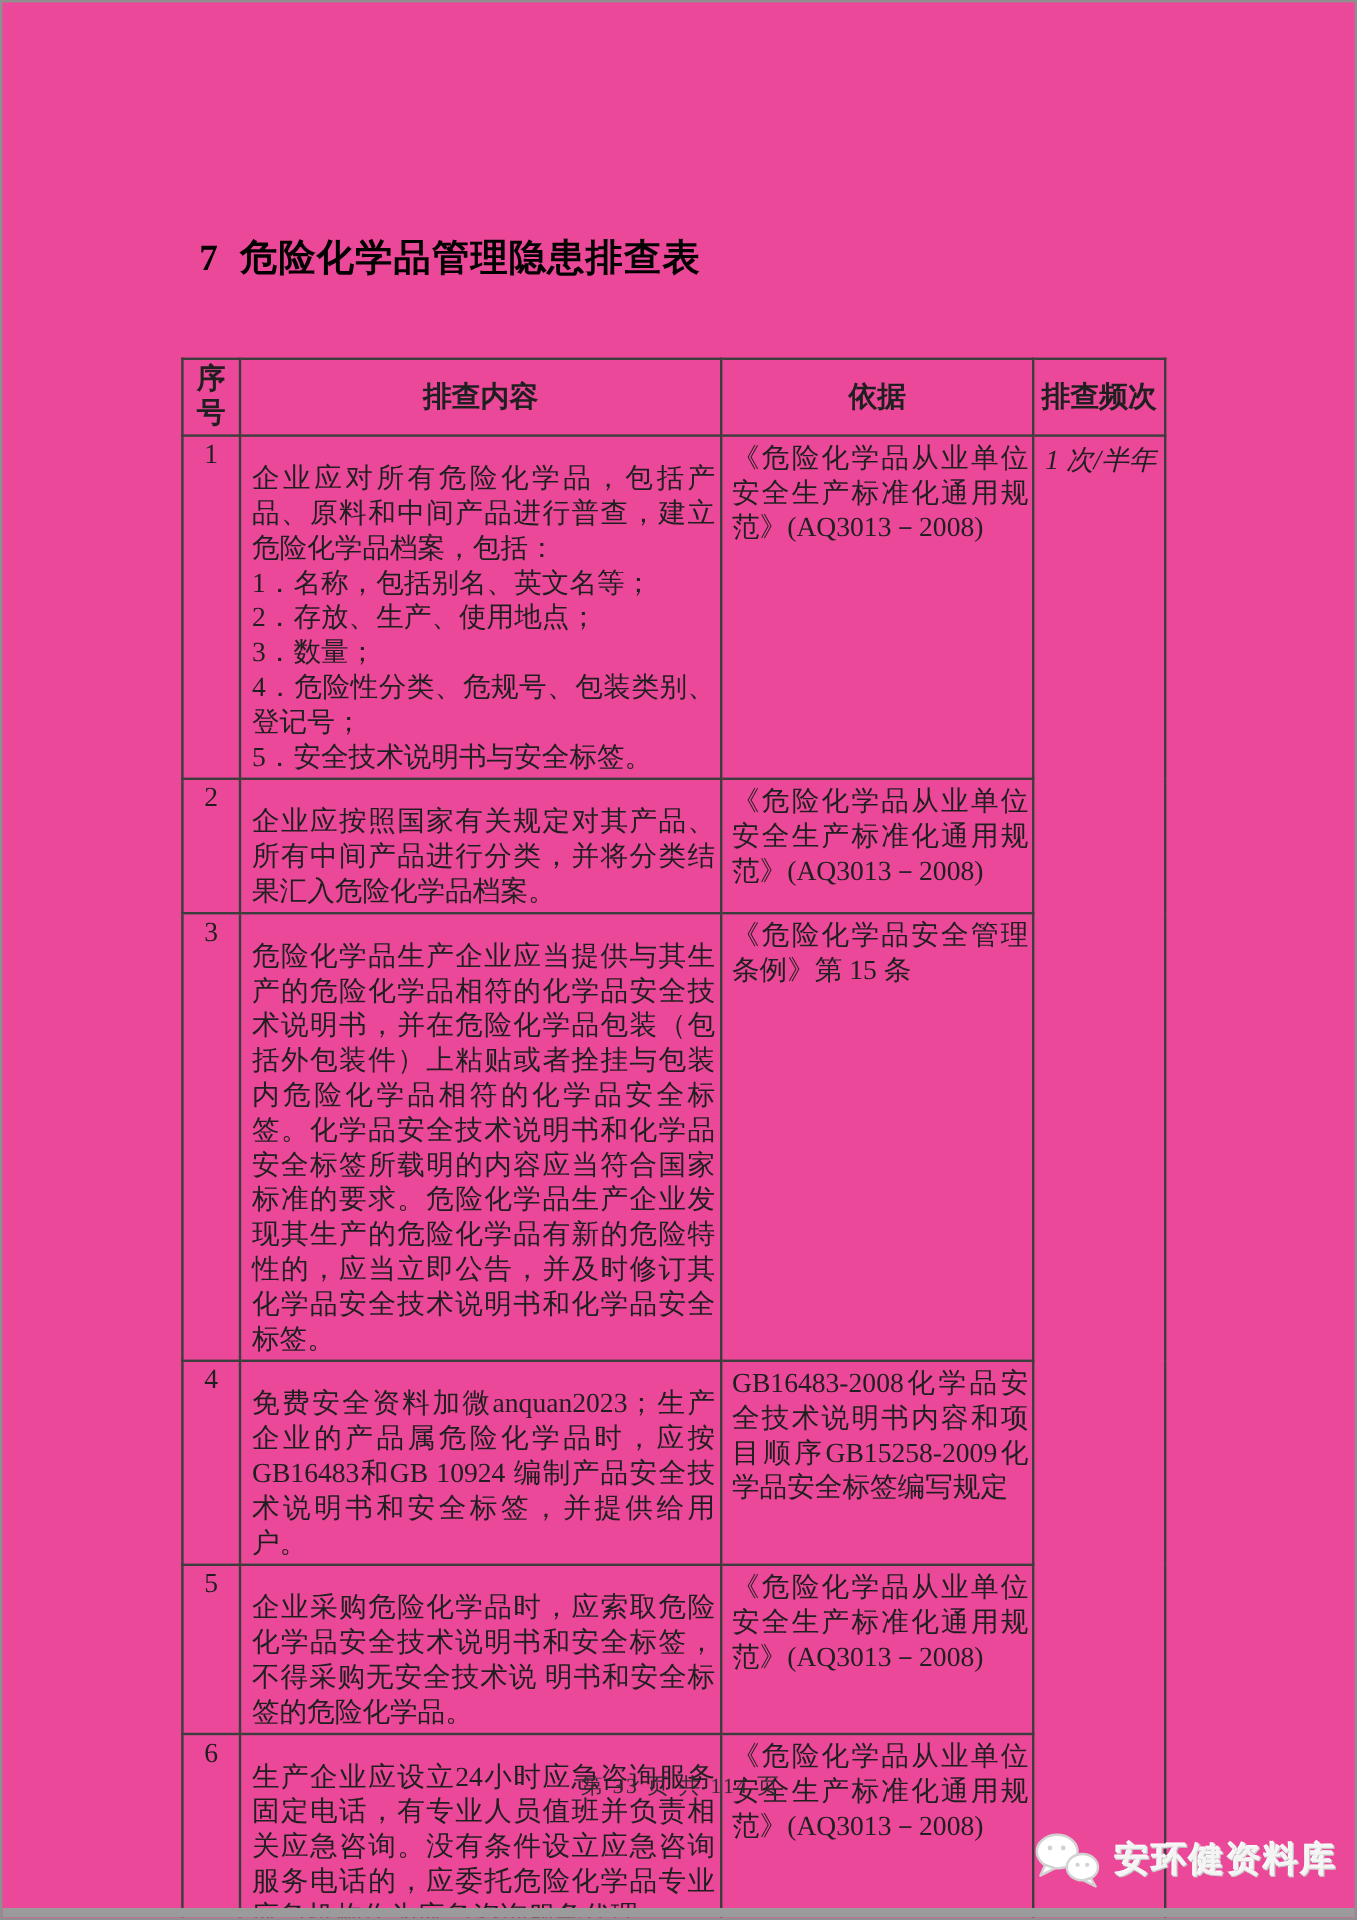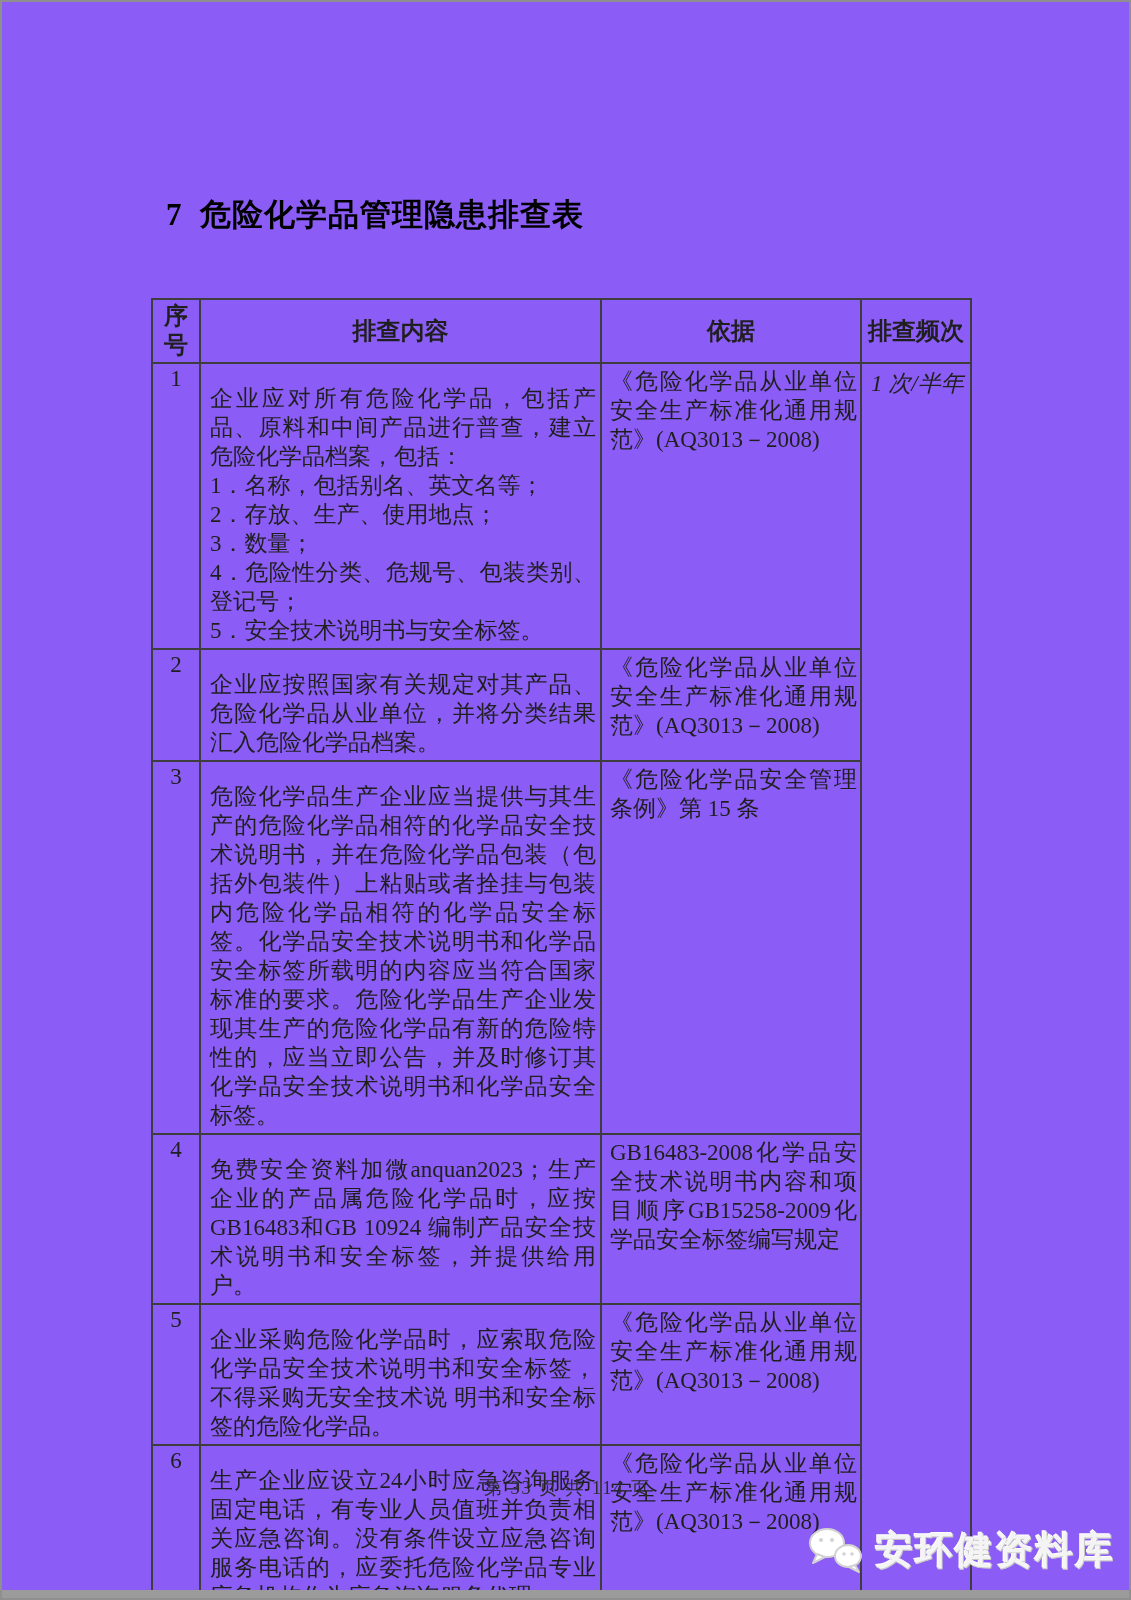--- a/index.html
+++ b/index.html
@@ -6,21 +6,21 @@
     margin: 0;
     padding: 0;
     background: #ffffff;
     font-family: "Liberation Serif", "DejaVu Serif", serif;
     color: #1f1f1f;
   }
   .page {
     position: relative;
     width: 1131px;
     height: 1600px;
-    background: #8b5cf6;
+    background: #ec4899;
     box-sizing: border-box;
     border: 2px solid #8f8f8f;
     overflow: hidden;
   }
   .bottom-strip {
     position: absolute;
     left: 0;
     right: 0;
     bottom: 0;
     height: 8px;
@@ -106,21 +106,21 @@
     right: 14px;
     top: 1520px;
     width: 300px;
     height: 56px;
     display: flex;
     align-items: center;
     justify-content: flex-end;
     gap: 8px;
   }
   .watermark .wm-text {
-    font-size: 38px;
+    font-size: 29px;
     font-weight: bold;
     color: #f4f4f4;
     text-shadow: 1px 1px 0 #c6c6c6, -1px -1px 0 #ffffff, 0 1px 0 #cccccc;
     letter-spacing: 2px;
     white-space: nowrap;
   }
   .watermark svg { display: block; }
 </style>
 </head>
 <body>
@@ -151,21 +151,21 @@
 1．名称，包括别名、英文名等；
 2．存放、生产、使用地点；
 3．数量；
 4．危险性分类、危规号、包装类别、登记号；
 5．安全技术说明书与安全标签。</td>
         <td class="basis">《危险化学品从业单位安全生产标准化通用规范》(AQ3013－2008)</td>
         <td class="freq" rowspan="7">1 次/半年</td>
       </tr>
       <tr class="r2">
         <td class="num">2</td>
-        <td class="cont">企业应按照国家有关规定对其产品、危险化学品从业单位，并将分类结果汇入危险化学品档案。</td>
+        <td class="cont">企业应按照国家有关规定对其产品、所有中间产品进行分类，并将分类结果汇入危险化学品档案。</td>
         <td class="basis">《危险化学品从业单位安全生产标准化通用规范》(AQ3013－2008)</td>
       </tr>
       <tr class="r3">
         <td class="num">3</td>
         <td class="cont">危险化学品生产企业应当提供与其生产的危险化学品相符的化学品安全技术说明书，并在危险化学品包装（包括外包装件）上粘贴或者拴挂与包装内危险化学品相符的化学品安全标签。化学品安全技术说明书和化学品安全标签所载明的内容应当符合国家标准的要求。危险化学品生产企业发现其生产的危险化学品有新的危险特性的，应当立即公告，并及时修订其化学品安全技术说明书和化学品安全标签。</td>
         <td class="basis">《危险化学品安全管理条例》第 15 条</td>
       </tr>
       <tr class="r4">
         <td class="num">4</td>
         <td class="cont">免费安全资料加微anquan2023；生产企业的产品属危险化学品时，应按GB16483和GB 10924 编制产品安全技术说明书和安全标签，并提供给用户。</td>

